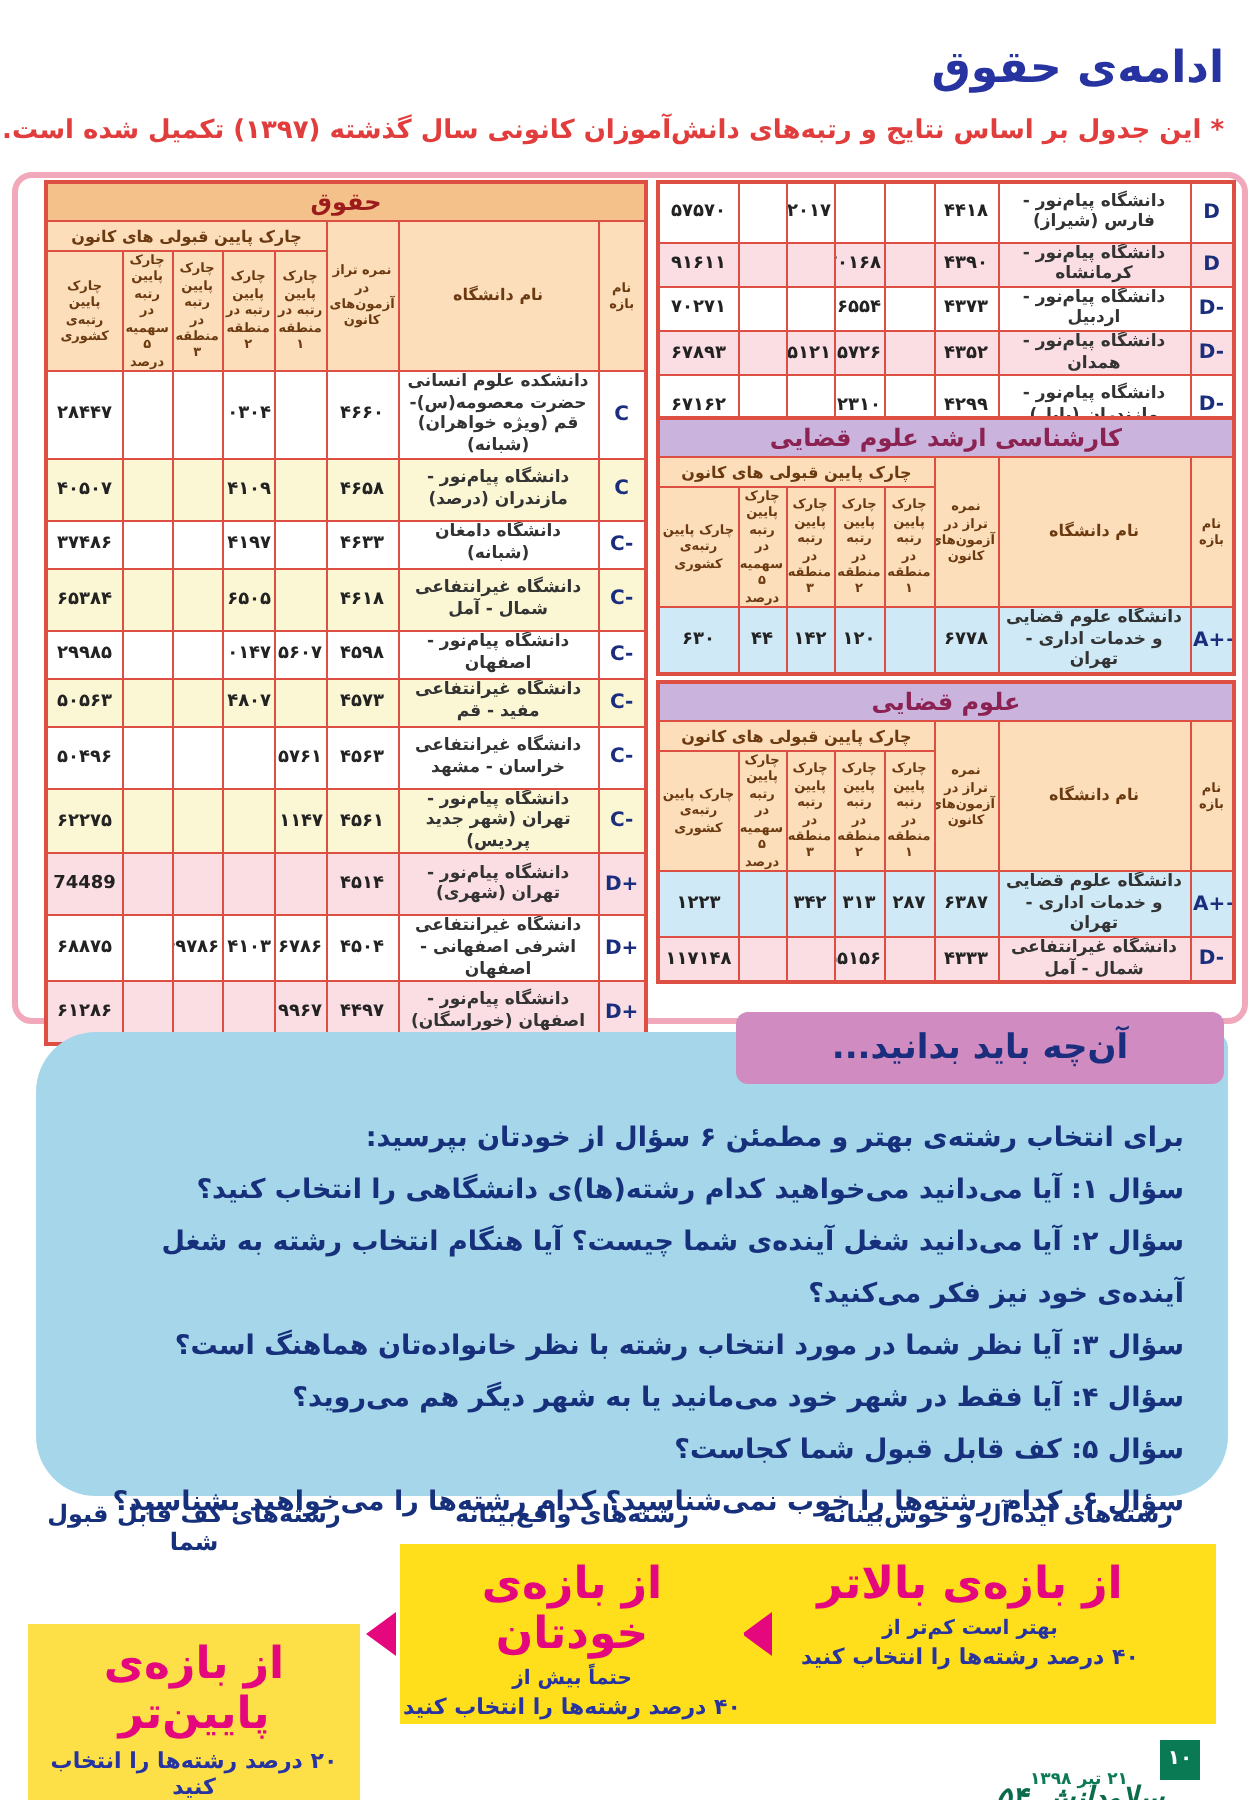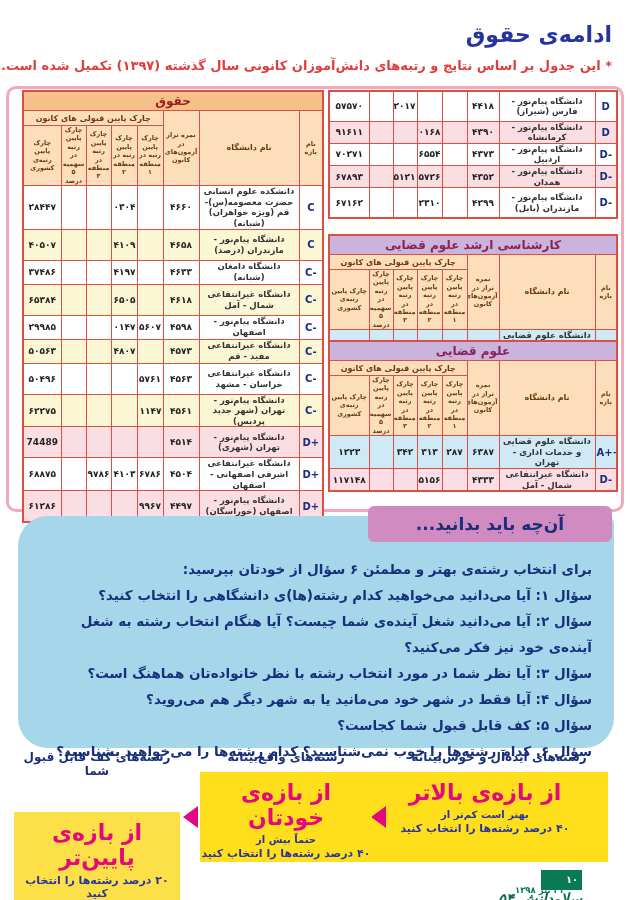--- a/index.html
+++ b/index.html
@@ -24,21 +24,21 @@
   td.uni{text-align:right;font-size:8.5px;font-weight:bold;color:#333;padding:0 3px;line-height:1.25;}
   td.num{font-size:9px;font-weight:bold;color:#222;}
   td.rng{font-weight:bold;color:#1b2d7d;font-size:10px;direction:ltr;unicode-bidi:embed;}
   tr.w td{background:#ffffff;}
   tr.y td{background:#fbf6d4;}
   tr.p td{background:#fbdde4;}
   tr.b td{background:#cfe9f6;}
 
   #t-hoghoogh{top:90px;left:22px;width:300px;}
   #t-cont{top:90px;right:12px;width:288px;}
-  #t-arshad{top:234px;right:12px;width:288px;}
+  #t-arshad{top:208px;right:12px;width:288px;}
   #t-ghazaei{top:340px;right:12px;width:288px;}
 
   
   #info-box{top:516px;right:16px;width:596px;height:232px;background:#a6d6e9;border-radius:30px 8px 30px 30px;}
   #info-title{top:506px;right:18px;width:244px;height:36px;background:#d08cc0;border-radius:6px;
               color:#1b2d7d;font-weight:bold;font-size:17px;text-align:center;line-height:36px;}
   #info-text{top:556px;right:38px;width:556px;color:#17307b;font-weight:bold;font-size:13.5px;
              line-height:26px;text-align:right;}
 
   
@@ -46,22 +46,22 @@
   .rec-box{top:772px;height:90px;text-align:center;}
   .rec-head{font-size:22px;font-weight:bold;color:#e5077d;margin-top:8px;}
   .rec-sub1{font-size:10px;font-weight:bold;color:#2733a0;margin-top:4px;text-align:center;}
   .rec-sub2{font-size:11px;font-weight:bold;color:#2733a0;margin-top:2px;}
   .yl{background:#ffdf1b;}
   .yl-pale{background:#fde047;margin-top:40px;}
   .arrow-left{width:0;height:0;border-top:11px solid transparent;border-bottom:11px solid transparent;
               border-right:15px solid #e5077d;top:806px;}
 
   
-  #footer-pagebox{top:870px;right:48px;width:20px;height:20px;background:#0a7a54;color:#fff;
-                  font-size:10px;font-weight:bold;text-align:center;line-height:20px;padding-left:21px;}
+  #footer-pagebox{top:870px;right:30px;width:20px;height:20px;background:#0a7a54;color:#fff;
+                  font-size:10px;font-weight:bold;text-align:center;line-height:20px;}
   #footer-logo{top:866px;right:48px;font-size:15px;font-weight:bold;font-style:italic;color:#0c6b4c;margin-top:24px;}
   #footer-date{top:885px;right:66px;font-size:8.5px;font-weight:bold;color:#0c7a55;}
 </style>
 </head>
 <body>
 
 <div class="abs" id="page-title">ادامه‌ی حقوق</div>
 <div class="abs" id="page-note">* این جدول بر اساس نتایج و رتبه‌های دانش‌آموزان کانونی سال گذشته (۱۳۹۷) تکمیل شده است.</div>
 
 <div class="abs" id="tables-frame"></div>

